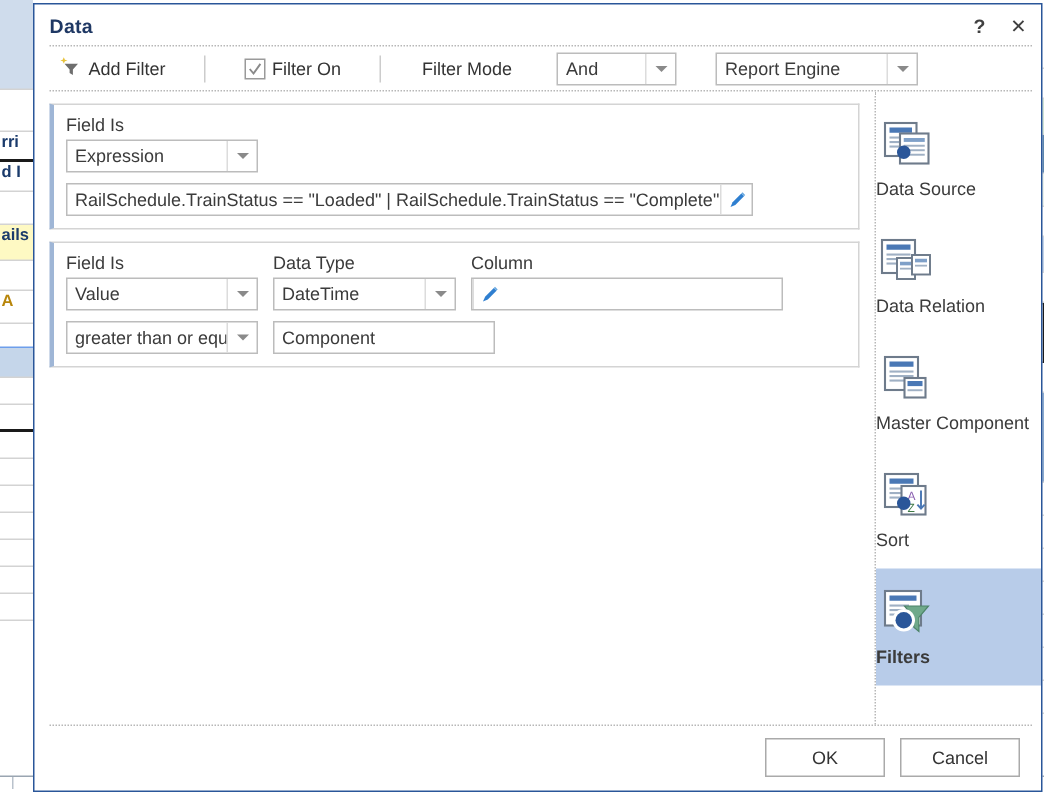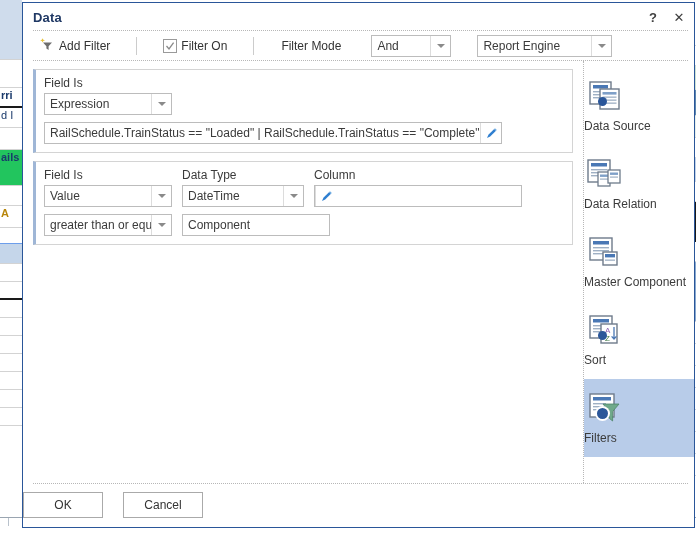--- a/index.html
+++ b/index.html
@@ -284,21 +284,21 @@
   
   .navitem {
     position: relative;
     height: 78px;
     display: flex;
     flex-direction: column;
     align-items: flex-start;
     justify-content: center;
     cursor: default;
   }
-  .navitem.selected { background: #b8cce9; }
+  .navitem.selected { background: #b8cce9; font-weight: bold; }
   .navitem .radio {
     position: absolute;
     left: 14px;
     top: 50%;
     margin-top: -9px;
     width: 9px; height: 9px;
     border-radius: 50%;
     background: #2a5699;
   }
   .navitem.selected .radio {
@@ -315,21 +315,22 @@
     white-space: nowrap;
   }
   .navicon { height: 36px; display:flex; align-items:center; justify-content:center; }
 
   
   .footer {
     height: 44px;
     flex: none;
     display: flex;
     align-items: center;
-    gap: 20px;
+    justify-content: flex-end;
+    gap: 10px;
     padding: 0 14px 0 0;
     position: relative;
   }
   .footer-sep {
     position: absolute;
     left: 10px; right: 6px; top: 0;
     border-top: 1px dotted #b7b7b7;
   }
   .btn {
     width: 80px;
@@ -346,23 +347,23 @@
   }
 </style>
 </head>
 <body>
 
 <div id="backdrop">
   <div class="bg-left">
     <div class="bg-row" style="height:60px;background:#cfdcec;"></div>
     <div class="bg-row" style="height:28px;background:#ffffff;"></div>
     <div class="bg-row" style="height:20px;border-bottom:2px solid #1a1a1a;color:#1a3a6b;font-weight:bold;">rri</div>
-    <div class="bg-row" style="height:20px;color:#1a3a6b;font-weight:normal;">d I</div>
+    <div class="bg-row" style="height:20px;color:#1a3a6b;font-weight:bold;">d I</div>
     <div class="bg-row" style="height:22px;"></div>
-    <div class="bg-row" style="height:36px;background:#22c55e;color:#1a3a6b;font-weight:bold;">ails</div>
+    <div class="bg-row" style="height:24px;background:#fef9c3;color:#1a3a6b;font-weight:bold;">ails</div>
     <div class="bg-row" style="height:20px;"></div>
     <div class="bg-row" style="height:22px;color:#b8860b;font-weight:bold;"> A</div>
     <div class="bg-row" style="height:16px;border-bottom:1px solid #6d9eeb;"></div>
     <div class="bg-row" style="height:20px;background:#c5d6ea;"></div>
     <div class="bg-row" style="height:18px;"></div>
     <div class="bg-row" style="height:18px;border-bottom:2px solid #1a1a1a;"></div>
     <div class="bg-row" style="height:18px;"></div>
     <div class="bg-row" style="height:18px;"></div>
     <div class="bg-row" style="height:18px;"></div>
     <div class="bg-row" style="height:18px;"></div>

